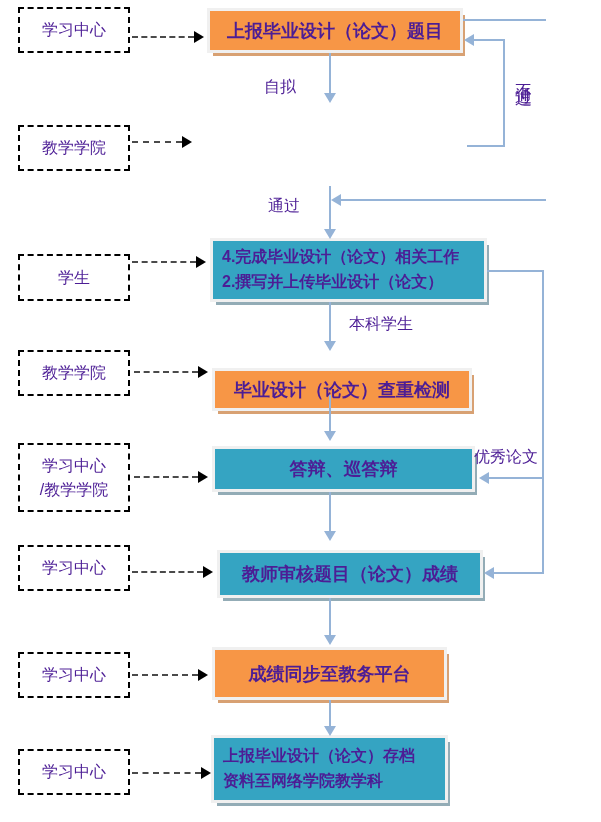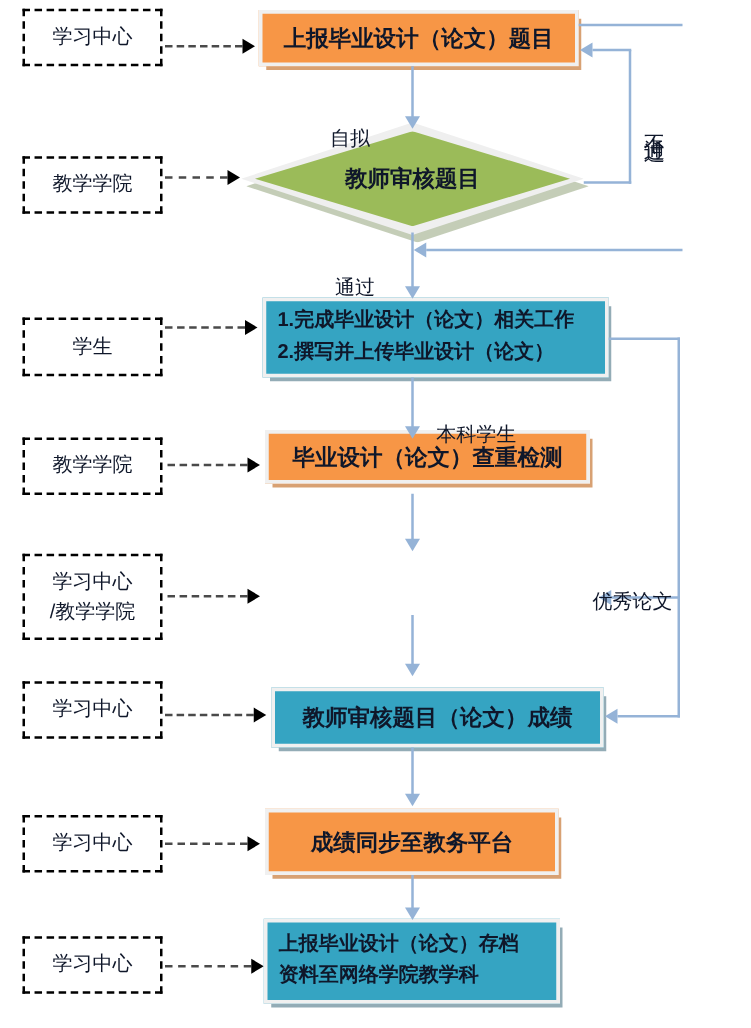--- a/index.html
+++ b/index.html
@@ -1,18 +1,18 @@
 <!DOCTYPE html>
 <html style="--orange: #F79646; --teal: #35A4C2; --green: #9BBB59; --line: #95B3D7;"><head>
 <meta charset="utf-8">
 <style>
   html,body{margin:0;padding:0;background:#fff;}
   .stage{
     position:relative;width:546px;height:822px;background:#ffffff;
-    font-family:"Liberation Sans", sans-serif;color:#0f172a;overflow:hidden;
+    font-family:"Liberation Sans", sans-serif;color:#4c1d95;overflow:hidden;
   }
   
   .fbox{
     position:absolute;display:flex;align-items:center;justify-content:center;
     font-weight:bold;text-align:center;border:3px solid #f0f0f0;box-sizing:border-box;
   }
   .fbox.orange{background:var(--orange);box-shadow:4px 5px 0 -2px #d8a173;}
   .fbox.teal{background:var(--teal);box-shadow:4px 5px 0 -2px #93acb6;}
   .fbox.multiline{flex-direction:column;align-items:flex-start;justify-content:center;padding-left:9px;line-height:1.55;text-align:left;}
   
@@ -29,21 +29,21 @@
     font-size:16px;box-sizing:border-box;background:#fff;line-height:1.5;
   }
   
   .dash-line{position:absolute;height:0;border-top:2px dashed #4a4a4a;}
   .dash-head{position:absolute;width:0;height:0;border-top:6px solid transparent;border-bottom:6px solid transparent;border-left:10px solid #000;}
   
   .bl{position:absolute;background:var(--line);}
   .head-down{position:absolute;width:0;height:0;border-left:6px solid transparent;border-right:6px solid transparent;border-top:10px solid var(--line);}
   .head-left{position:absolute;width:0;height:0;border-top:6px solid transparent;border-bottom:6px solid transparent;border-right:10px solid var(--line);}
   
-  .elabel{position:absolute;font-size:16px;white-space:nowrap;margin-top:24px;}
+  .elabel{position:absolute;font-size:16px;white-space:nowrap;}
   .vtext{writing-mode:vertical-rl;letter-spacing:3px;font-size:17px;}
   .fs18{font-size:18px;}
   .fs16{font-size:16px;}
 </style>
 </head>
 <body>
 
 <div class="stage">
 
   <div class="actor" style="top:7px;">
@@ -86,36 +86,33 @@
     <div class="dash-head" style="left:203px;top:566px;"></div>
   <div class="dash-line" style="left:132px;top:674px;width:66px;"></div>
     <div class="dash-head" style="left:198px;top:669px;"></div>
   <div class="dash-line" style="left:132px;top:772px;width:69px;"></div>
     <div class="dash-head" style="left:201px;top:767px;"></div>
 
   <div class="fbox orange fs18" style="left:207px;top:8px;width:256px;height:45px;">
     <span>上报毕业设计（论文）题目</span>
   </div>
 
-  <div class="dwrap">
-    <div class="dshape d-shadow"></div>
-    <div class="dshape d-rim"></div>
-    <div class="dshape d-fill"></div>
-    <div class="d-label">教师审核题目</div>
-  </div>
 
   <div class="fbox teal multiline fs16" style="left:210px;top:238px;width:277px;height:64px;">
-    <span>1.完成毕业设计（论文）相关工作</span>
+    <span>4.完成毕业设计（论文）相关工作</span>
     <span>2.撰写并上传毕业设计（论文）</span>
   </div>
 
-  <div class="fbox orange fs18" style="left:212px;top:344px;width:260px;height:43px;">
+  <div class="fbox orange fs18" style="left:212px;top:368px;width:260px;height:43px;">
     <span>毕业设计（论文）查重检测</span>
   </div>
 
+  <div class="fbox teal fs18" style="left:212px;top:446px;width:263px;height:46px;">
+    <span>答辩、巡答辩</span>
+  </div>
 
   <div class="fbox teal fs18" style="left:217px;top:550px;width:266px;height:48px;">
     <span>教师审核题目（论文）成绩</span>
   </div>
 
   <div class="fbox orange fs18" style="left:212px;top:647px;width:235px;height:53px;">
     <span>成绩同步至教务平台</span>
   </div>
 
   <div class="fbox teal multiline fs16" style="left:211px;top:735px;width:237px;height:68px;">

